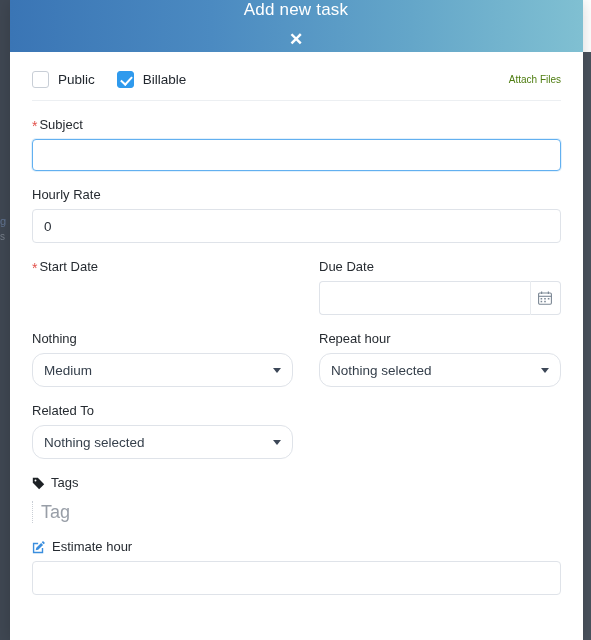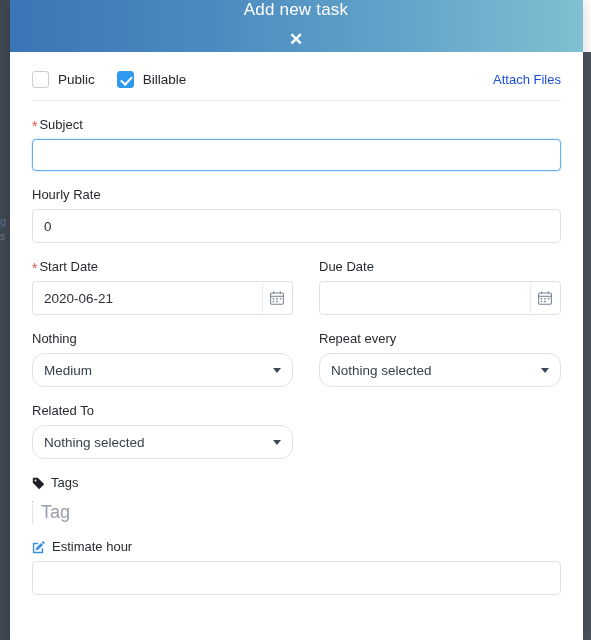--- a/index.html
+++ b/index.html
@@ -114,22 +114,22 @@
     border: solid #fff;
     border-width: 0 2px 2px 0;
     transform: rotate(43deg);
   }
   .cb-label {
     font-size: 13.5px; color: #22282f;
     margin-left: 9px;
   }
   #attach-files {
     margin-left: auto;
-    color: #1d4ed8;
-    font-size: 13px;
+    color: #4d7c0f;
+    font-size: 10px;
     text-decoration: none;
     cursor: pointer;
   }
 
   .divider {
     height: 1px;
     background: #eceff2;
     margin: 0 0 0 0;
   }
 
@@ -268,36 +268,20 @@
         <span>Hourly Rate</span>
       </div>
       <input class="inp" type="text" value="0" style="">
     </div>
 
     <div class="field row2">
       <div class="col col-narrow">
         <div class="flabel">
           <span class="req-star">*</span>
           <span>Start Date</span>
-        </div>
-        <div class="igroup">
-          <input class="inp" type="text" value="2020-06-21" style="">
-          <span class="iaddon">
-            <svg width="14" height="14" viewBox="0 0 14 14" aria-hidden="true">
-              <rect x="0.6" y="2" width="12.8" height="11.2" rx="1.2" fill="none" stroke="#7b8794" stroke-width="1.1"></rect>
-              <line x1="0.6" y1="5.3" x2="13.4" y2="5.3" stroke="#7b8794" stroke-width="1.1"></line>
-              <line x1="3.6" y1="0.6" x2="3.6" y2="3" stroke="#7b8794" stroke-width="1.2"></line>
-              <line x1="10.4" y1="0.6" x2="10.4" y2="3" stroke="#7b8794" stroke-width="1.2"></line>
-              <rect x="2.6" y="7" width="1.6" height="1.5" fill="#7b8794"></rect>
-              <rect x="6.2" y="7" width="1.6" height="1.5" fill="#7b8794"></rect>
-              <rect x="9.8" y="7" width="1.6" height="1.5" fill="#7b8794"></rect>
-              <rect x="2.6" y="9.8" width="1.6" height="1.5" fill="#7b8794"></rect>
-              <rect x="6.2" y="9.8" width="1.6" height="1.5" fill="#7b8794"></rect>
-            </svg>
-          </span>
         </div>
       </div>
       <div class="col">
         <div class="flabel">
           <span>Due Date</span>
         </div>
         <div class="igroup">
           <input class="inp" type="text" value="" style="">
           <span class="iaddon">
             <svg width="14" height="14" viewBox="0 0 14 14" aria-hidden="true">
@@ -321,21 +305,21 @@
         <div class="flabel">
           <span>Nothing</span>
         </div>
         <div class="sel">
           <span class="sel-text">Medium</span>
           <span class="caret"></span>
         </div>
       </div>
       <div class="col">
         <div class="flabel">
-          <span>Repeat every</span>
+          <span>Repeat hour</span>
         </div>
         <div class="sel">
           <span class="sel-text">Nothing selected</span>
           <span class="caret"></span>
         </div>
       </div>
     </div>
 
     <div class="field row2">
       <div class="col col-narrow">

